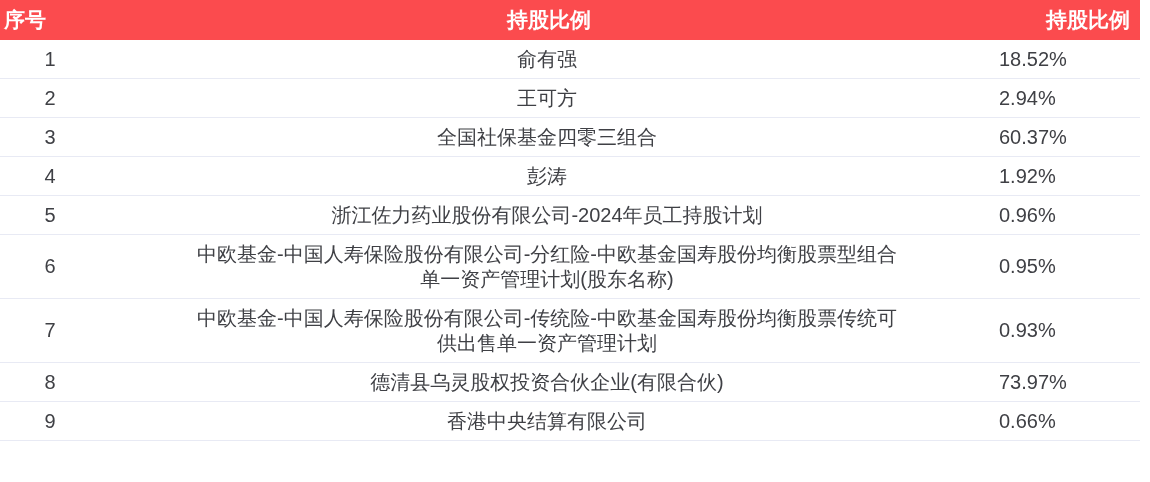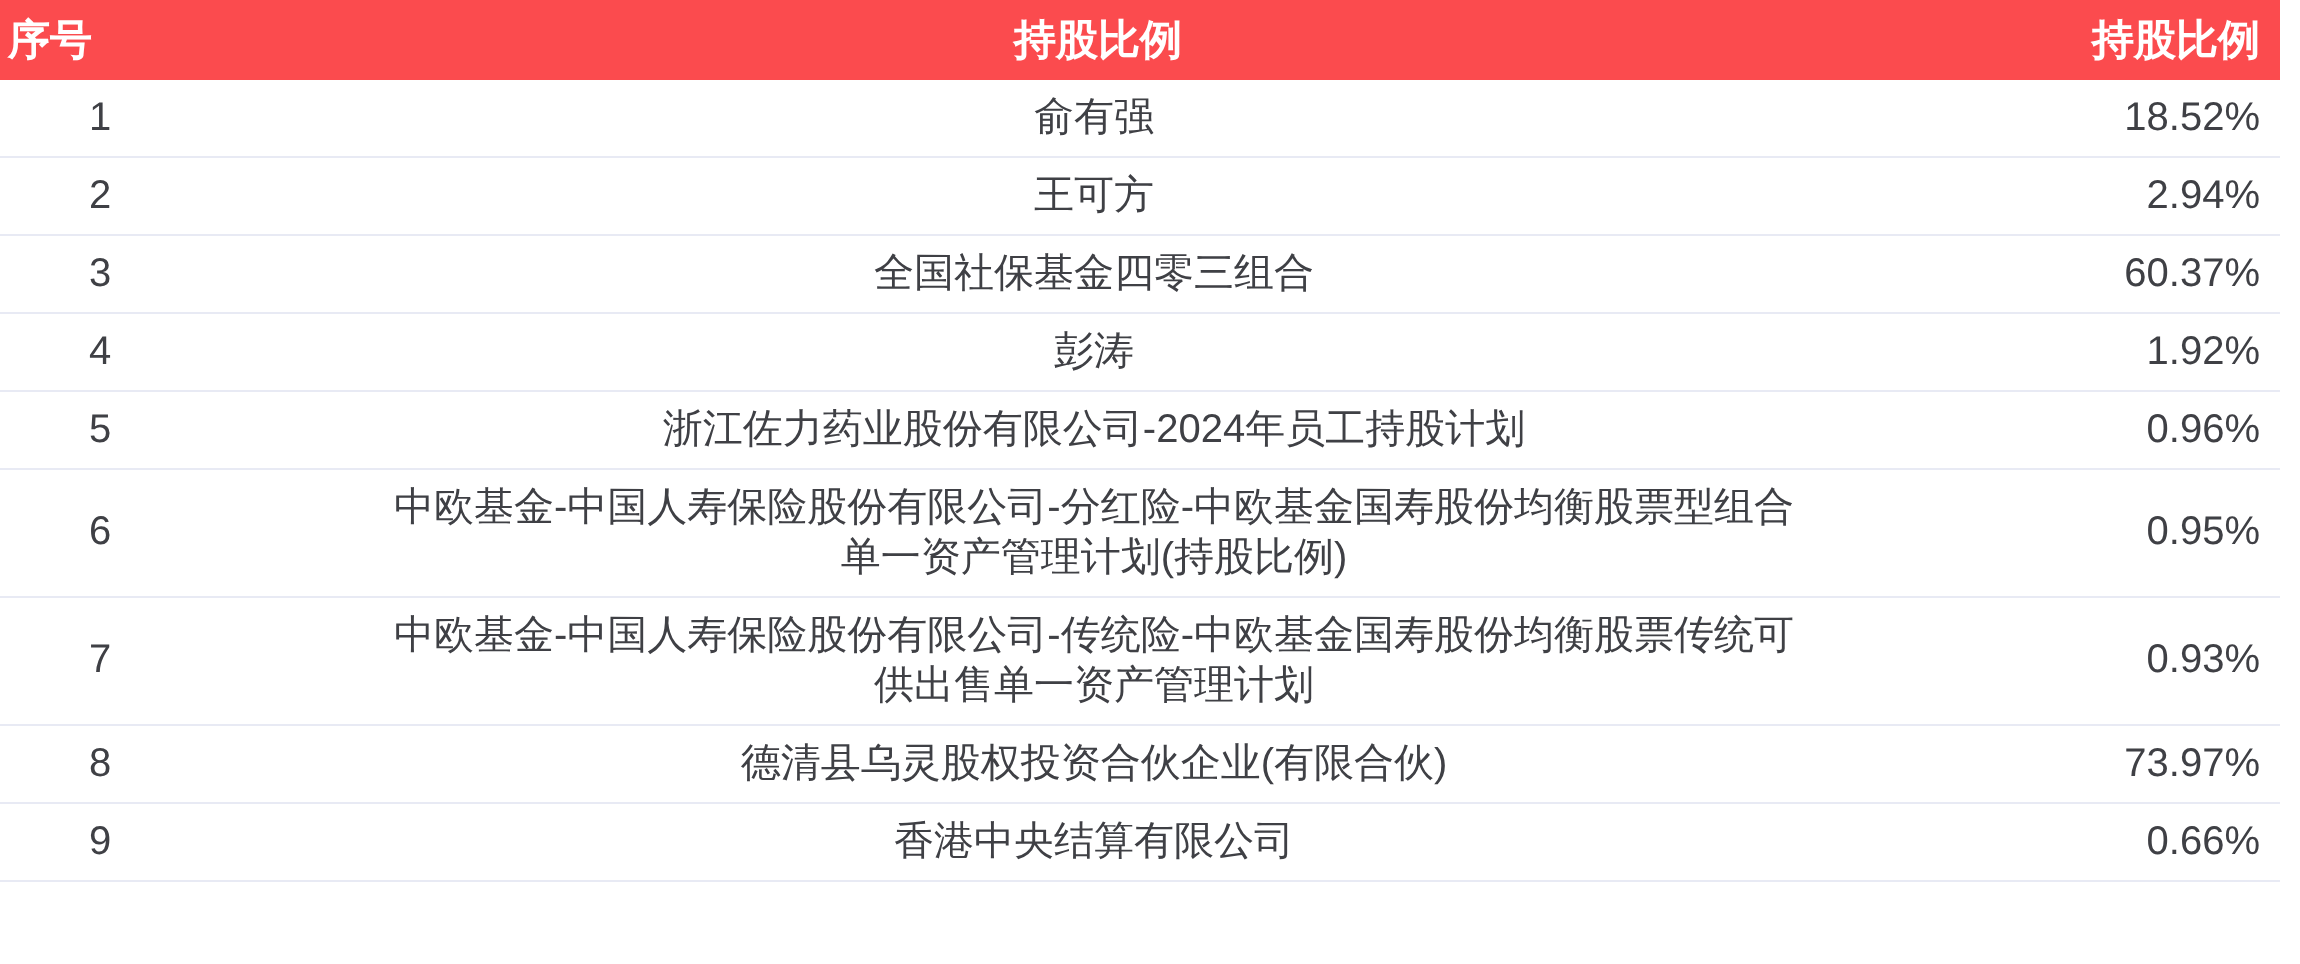--- a/index.html
+++ b/index.html
@@ -33,21 +33,21 @@
     color: #3f4045;
     border-bottom: 1px solid #e8eaf4;
     padding-top: 6.5px;
     padding-bottom: 6.5px;
     line-height: 25px;
     vertical-align: middle;
     background: #ffffff;
   }
   td.col-no   { text-align: center; }
   td.col-name { text-align: center; padding-left: 10px; padding-right: 14px; white-space: pre-line; }
-  td.col-pct  { text-align: right; padding-right: 10px; }
+  td.col-pct  { padding-right: 10px; }
 </style>
 </head>
 <body>
 
 <div class="page">
   <table class="holders">
     <thead>
       <tr>
         <th class="col-no">序号</th>
         <th class="col-name">持股比例</th>
@@ -76,21 +76,21 @@
     <td class="col-pct">1.92%</td>
   </tr>
         <tr>
     <td class="col-no">5</td>
     <td class="col-name">浙江佐力药业股份有限公司-2024年员工持股计划</td>
     <td class="col-pct">0.96%</td>
   </tr>
         <tr>
     <td class="col-no">6</td>
     <td class="col-name">中欧基金-中国人寿保险股份有限公司-分红险-中欧基金国寿股份均衡股票型组合
-单一资产管理计划(持股比例)</td>
+单一资产管理计划(股东名称)</td>
     <td class="col-pct">0.95%</td>
   </tr>
         <tr>
     <td class="col-no">7</td>
     <td class="col-name">中欧基金-中国人寿保险股份有限公司-传统险-中欧基金国寿股份均衡股票传统可
 供出售单一资产管理计划</td>
     <td class="col-pct">0.93%</td>
   </tr>
         <tr>
     <td class="col-no">8</td>

